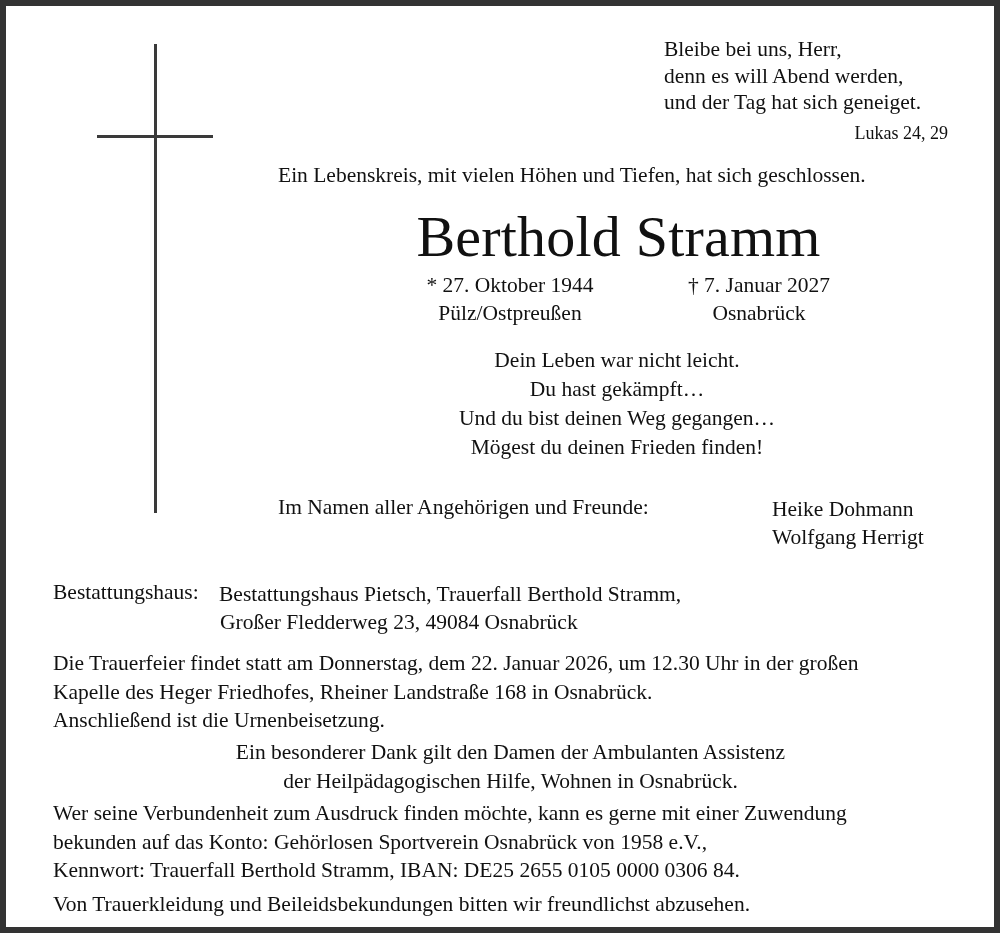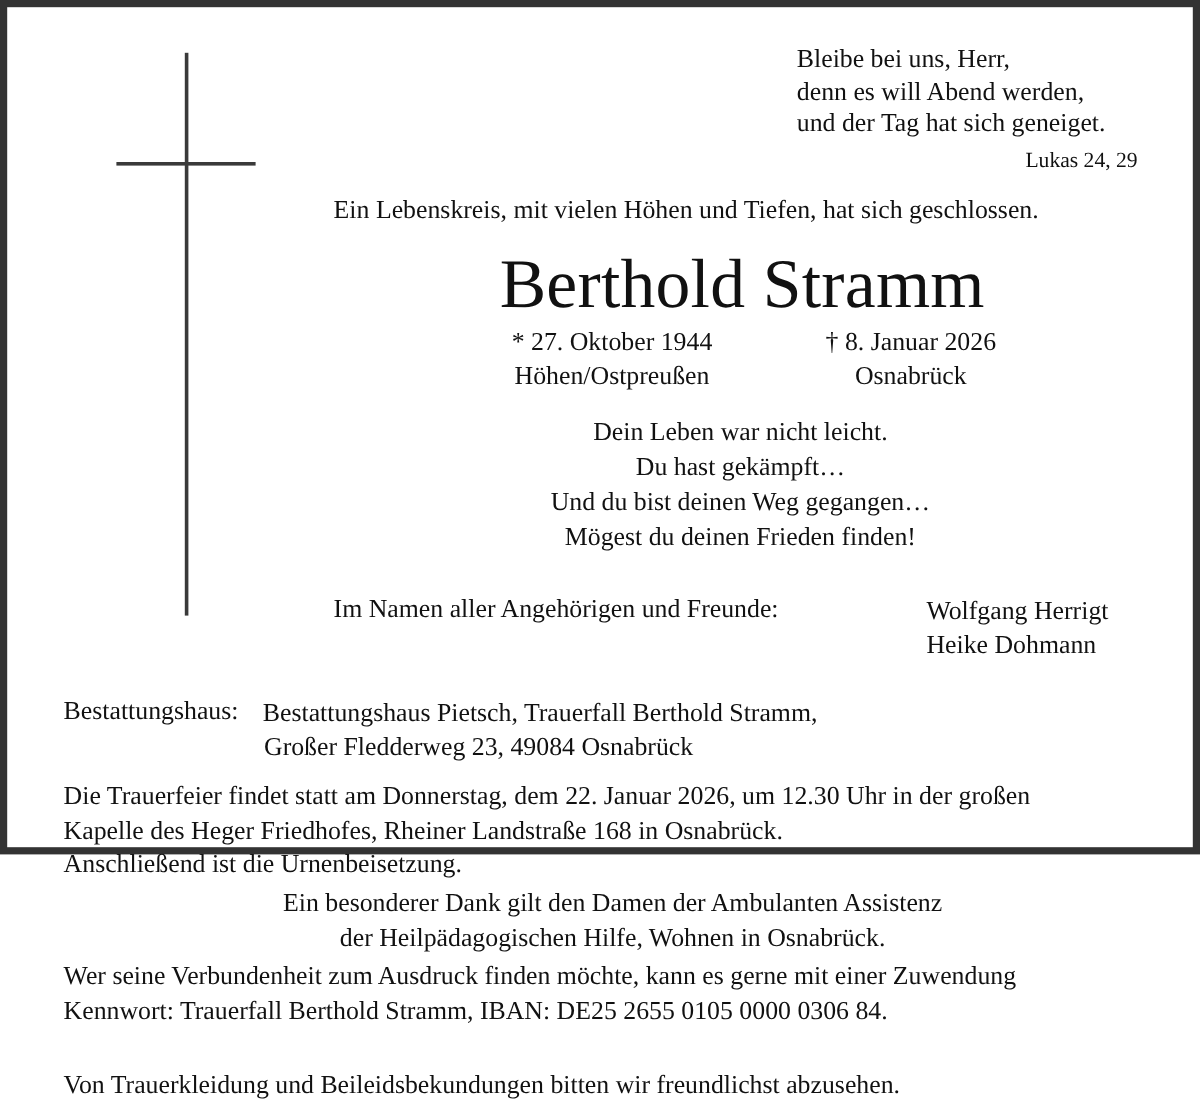--- a/index.html
+++ b/index.html
@@ -11,21 +11,21 @@
       width: 1000px;
       height: 933px;
       position: relative;
       overflow: hidden;
       font-family: "Liberation Serif", "DejaVu Serif", serif;
       color: #111111;
     }
     .frame {
       position: absolute;
       left: 0; top: 0;
-      width: 1000px; height: 712px;
+      width: 1000px; height: 933px;
       box-sizing: border-box;
       border: 6px solid #333333;
       background: #ffffff;
     }
     .abs { position: absolute; white-space: nowrap; }
 
     
     .cross-v {
       position: absolute;
       left: 148px; top: 38px;
@@ -126,38 +126,38 @@
     <span class="line">und der Tag hat sich geneiget.</span>
   </div>
   <div class="abs quote-ref">Lukas 24, 29</div>
 
   <div class="abs lead">Ein Lebenskreis, mit vielen Höhen und Tiefen, hat sich geschlossen.</div>
 
   <div class="abs name">Berthold Stramm</div>
 
   <div class="abs life-col born">
     <span class="line">* 27. Oktober 1944</span>
-    <span class="line">Höhen/Ostpreußen</span>
+    <span class="line">Pülz/Ostpreußen</span>
   </div>
   <div class="abs life-col died">
-    <span class="line">† 8. Januar 2026</span>
+    <span class="line">† 7. Januar 2027</span>
     <span class="line">Osnabrück</span>
   </div>
 
   <div class="abs poem">
     <span class="line">Dein Leben war nicht leicht.</span>
     <span class="line">Du hast gekämpft…</span>
     <span class="line">Und du bist deinen Weg gegangen…</span>
     <span class="line">Mögest du deinen Frieden finden!</span>
   </div>
 
   <div class="abs signoff-label">Im Namen aller Angehörigen und Freunde:</div>
   <div class="abs signers">
+    <span class="line">Heike Dohmann</span>
     <span class="line">Wolfgang Herrigt</span>
-    <span class="line">Heike Dohmann</span>
   </div>
 
   <div class="abs addr-label">Bestattungshaus:</div>
   <div class="abs addr-lines">
     <span class="line" style="margin-left:0;"><span style="position:relative; left:-1px;">Bestattungshaus Pietsch, Trauerfall Berthold Stramm,</span></span>
     <span class="line">Großer Fledderweg 23, 49084 Osnabrück</span>
   </div>
 
   <div class="para p1">
     <span class="line">Die Trauerfeier findet statt am Donnerstag, dem 22. Januar 2026, um 12.30 Uhr in der großen</span>
@@ -165,20 +165,21 @@
     <span class="line">Anschließend ist die Urnenbeisetzung.</span>
   </div>
 
   <div class="para p2">
     <span class="line">Ein besonderer Dank gilt den Damen der Ambulanten Assistenz</span>
     <span class="line">der Heilpädagogischen Hilfe, Wohnen in Osnabrück.</span>
   </div>
 
   <div class="para p3">
     <span class="line">Wer seine Verbundenheit zum Ausdruck finden möchte, kann es gerne mit einer Zuwendung</span>
+    <span class="line">bekunden auf das Konto: Gehörlosen Sportverein Osnabrück von 1958 e.V.,</span>
     <span class="line">Kennwort: Trauerfall Berthold Stramm, IBAN: DE25 2655 0105 0000 0306 84.</span>
   </div>
 
   <div class="para p4">
     <span class="line">Von Trauerkleidung und Beileidsbekundungen bitten wir freundlichst abzusehen.</span>
   </div>
 
 </div>
 
 </body></html>

